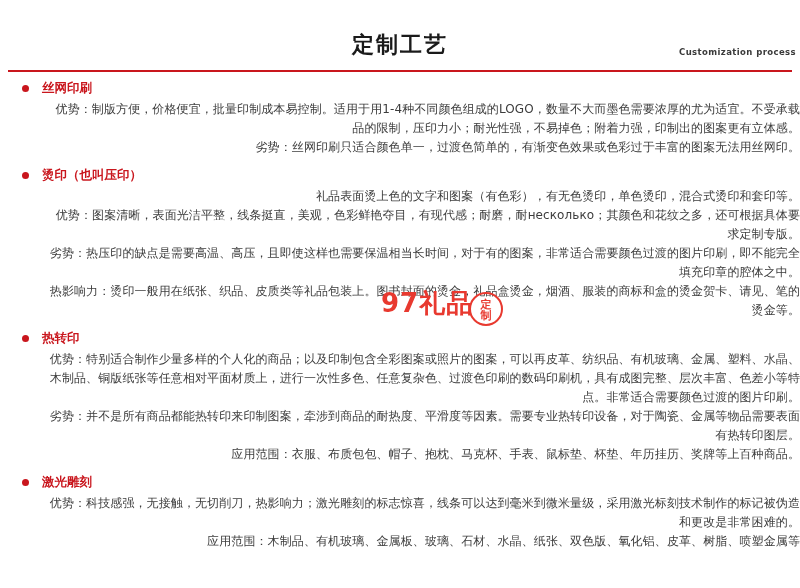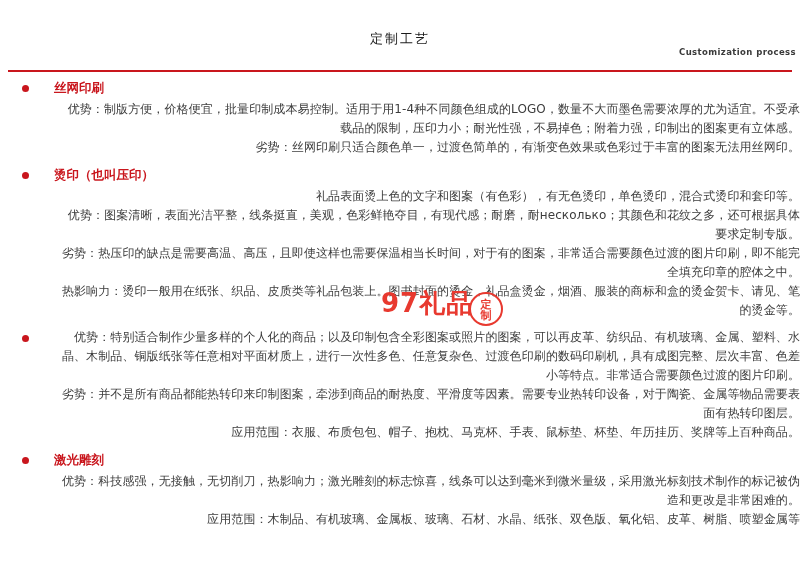--- a/index.html
+++ b/index.html
@@ -24,22 +24,22 @@
   .header {
     position: relative;
     height: 72px;
   }
   .header-title {
     position: absolute;
     top: 30px;
     left: 0;
     width: 800px;
     text-align: center;
-    font-size: 13px;
-    font-weight: normal;
+    font-size: 22px;
+    font-weight: bold;
     color: #1a1a1a;
     letter-spacing: 2px;
   }
   .header-sub {
     position: absolute;
     top: 47px;
     right: 4px;
     font-size: 8.5px;
     font-weight: bold;
     color: #3a3a3a;
@@ -54,21 +54,21 @@
     background: #c9161d;
   }
   .content {
     position: absolute;
     top: 78px;
     left: 0;
     width: 800px;
   }
   .section {
     margin-bottom: 2px;
-    padding-left: 38px;
+    padding-left: 26px;
     position: relative;
   }
   .bullet {
     position: absolute;
     left: 22px;
     top: 7px;
     width: 7px;
     height: 7px;
     border-radius: 50%;
     background: #c9161d;
@@ -156,20 +156,21 @@
       <div class="sec-body">
         <div class="para">礼品表面烫上色的文字和图案（有色彩），有无色烫印，单色烫印，混合式烫印和套印等。</div>
         <div class="para">优势：图案清晰，表面光洁平整，线条挺直，美观，色彩鲜艳夺目，有现代感；耐磨，耐несколько；其颜色和花纹之多，还可根据具体要求定制专版。</div>
         <div class="para">劣势：热压印的缺点是需要高温、高压，且即使这样也需要保温相当长时间，对于有的图案，非常适合需要颜色过渡的图片印刷，即不能完全填充印章的腔体之中。</div>
         <div class="para">热影响力：烫印一般用在纸张、织品、皮质类等礼品包装上。图书封面的烫金，礼品盒烫金，烟酒、服装的商标和盒的烫金贺卡、请见、笔的烫金等。</div>
       </div>
     </div>
 
     <div class="section">
       <span class="bullet"></span>
+      <div class="sec-title">热转印</div>
       <div class="sec-body">
         <div class="para">优势：特别适合制作少量多样的个人化的商品；以及印制包含全彩图案或照片的图案，可以再皮革、纺织品、有机玻璃、金属、塑料、水晶、木制品、铜版纸张等任意相对平面材质上，进行一次性多色、任意复杂色、过渡色印刷的数码印刷机，具有成图完整、层次丰富、色差小等特点。非常适合需要颜色过渡的图片印刷。</div>
         <div class="para">劣势：并不是所有商品都能热转印来印制图案，牵涉到商品的耐热度、平滑度等因素。需要专业热转印设备，对于陶瓷、金属等物品需要表面有热转印图层。</div>
         <div class="para">应用范围：衣服、布质包包、帽子、抱枕、马克杯、手表、鼠标垫、杯垫、年历挂历、奖牌等上百种商品。</div>
       </div>
     </div>
 
     <div class="section">
       <span class="bullet"></span>
       <div class="sec-title">激光雕刻</div>

